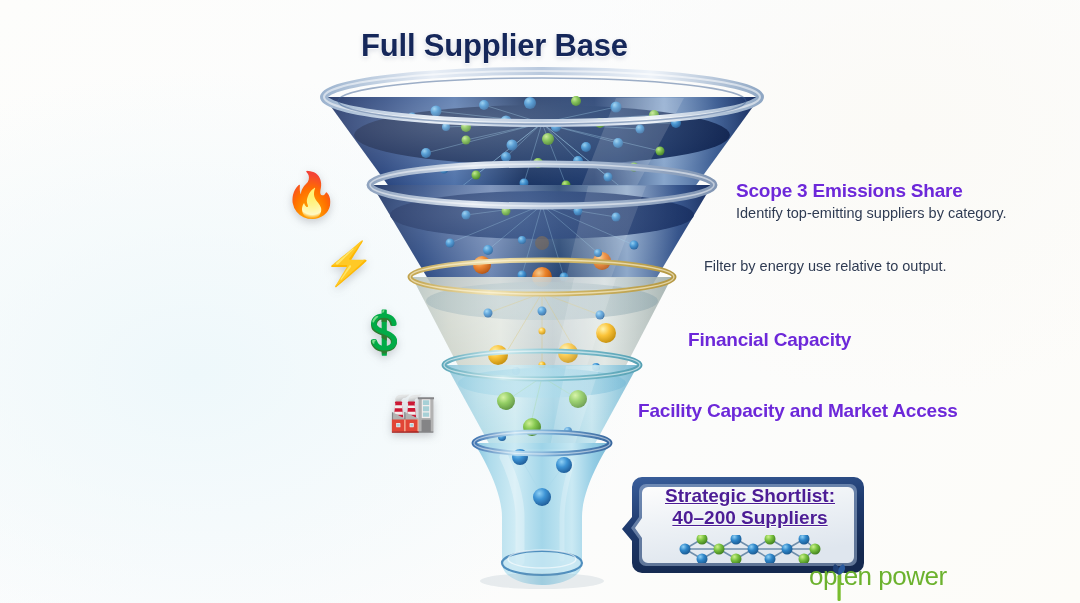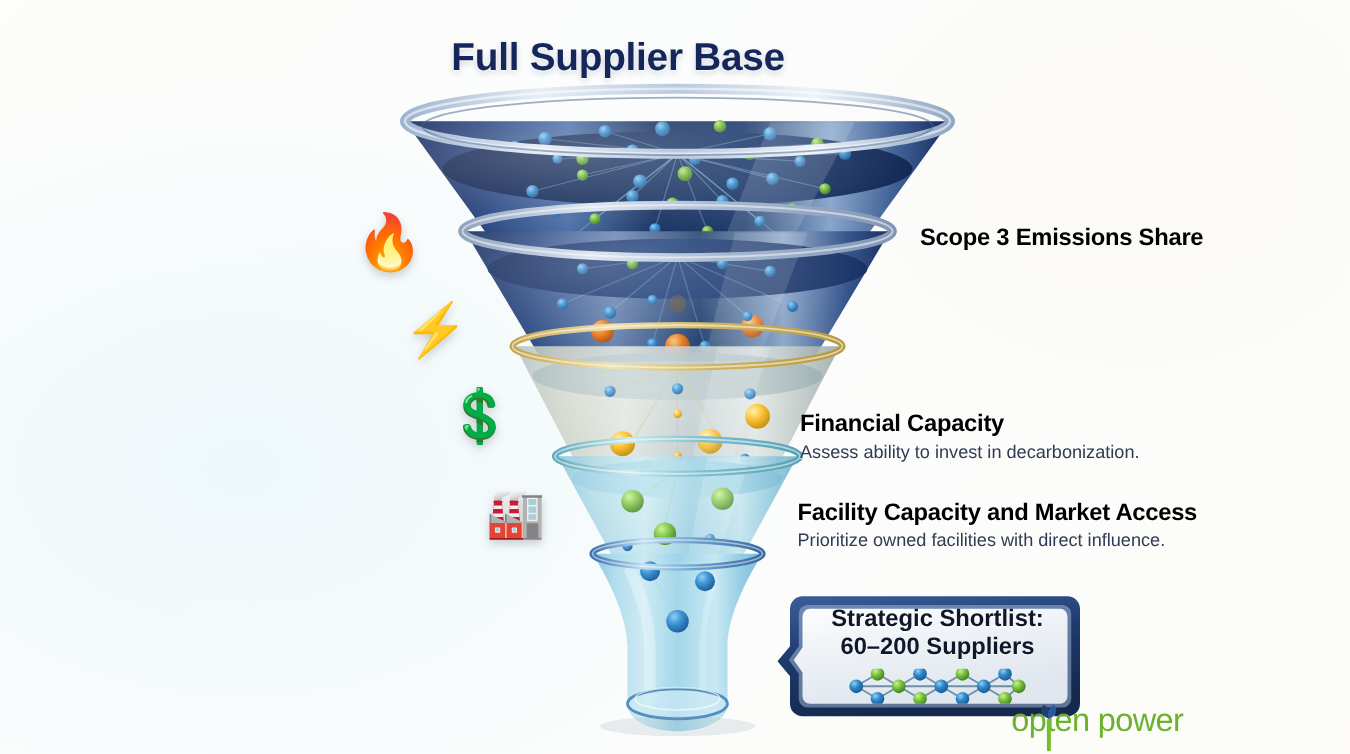--- a/index.html
+++ b/index.html
@@ -65,35 +65,35 @@
   #side-icon-fire      { left: 284px; top: 163px; }
   #side-icon-energy    { left: 323px; top: 233px; }
   #side-icon-financial { left: 358px; top: 302px; }
   #side-icon-facility  { left: 389px; top: 383px; }
 
   
   .stage-text { position: absolute; z-index: 26; }
   .stage-title {
     font-size: 19px;
     font-weight: bold;
-    color: #000000;
+    color: #6d28d9;
     letter-spacing: -0.2px;
     white-space: nowrap;
     text-shadow: 0 1px 0 rgba(255,255,255,0.75);
   }
   .stage-desc {
     font-size: 14.5px;
     color: #2f3b52;
     margin-top: 3px;
     white-space: nowrap;
     text-shadow: 0 1px 0 rgba(255,255,255,0.75);
   }
   #stage-text-0 { left: 736px; top: 170px; }
   #stage-text-1 { left: 704px; top: 245px; }
-  #stage-text-2 { left: 640px; top: 319px; }
+  #stage-text-2 { left: 688px; top: 319px; }
   #stage-text-3 { left: 638px; top: 390px; }
 
   
   #callout {
     position: absolute;
     left: 620px;
     top: 463px;
     width: 248px;
     height: 104px;
     z-index: 28;
@@ -102,24 +102,25 @@
   #callout-shape svg { display: block; width: 100%; height: 100%; }
   #callout-content {
     position: absolute;
     left: 22px; right: 10px;
     top: 12px;
     text-align: center;
   }
   .callout-line {
     font-size: 19px;
     font-weight: bold;
-    color: #0f172a;
+    color: #4c1d95;
     line-height: 1.16;
     white-space: nowrap;
     text-shadow: 0 1px 0 rgba(255,255,255,0.8);
+    text-decoration: underline;
   }
   #callout-network {
     margin-top: 6px;
     display: flex;
     justify-content: center;
   }
 
   
   #brand-logo {
     position: absolute;
@@ -467,30 +468,30 @@
     </svg>
   </div>
 
   <div class="side-icon" id="side-icon-fire" style="font-size:44px">🔥</div>
   <div class="side-icon" id="side-icon-energy" style="font-size:42px">⚡</div>
   <div class="side-icon" id="side-icon-financial" style="font-size:42px">💲</div>
   <div class="side-icon" id="side-icon-facility" style="font-size:38px">🏭</div>
 
   <div class="stage-text" id="stage-text-0">
     <div class="stage-title">Scope 3 Emissions Share</div>
+    <div class="stage-desc">Identify top-emitting suppliers by category.</div>
   </div>
   <div class="stage-text" id="stage-text-1">
+    <div class="stage-desc">Filter by energy use relative to output.</div>
   </div>
   <div class="stage-text" id="stage-text-2">
     <div class="stage-title">Financial Capacity</div>
-    <div class="stage-desc">Assess ability to invest in decarbonization.</div>
   </div>
   <div class="stage-text" id="stage-text-3">
     <div class="stage-title">Facility Capacity and Market Access</div>
-    <div class="stage-desc">Prioritize owned facilities with direct influence.</div>
   </div>
 
   <div id="callout">
     <div id="callout-shape">
       <svg viewBox="0 0 248 104" xmlns="http://www.w3.org/2000/svg">
         <defs>
           <linearGradient id="g-callout" x1="0" y1="0" x2="0.4" y2="1">
             <stop offset="0%" stop-color="#fdfdfd"></stop>
             <stop offset="45%" stop-color="#eef2f6"></stop>
             <stop offset="100%" stop-color="#dfe6ee"></stop>
@@ -502,21 +503,21 @@
           </linearGradient>
         </defs>
 
         <path d="M22,4 h212 a10,10 0 0 1 10,10 v76 a10,10 0 0 1 -10,10 h-212 a10,10 0 0 1 -10,-10 v-22 l-10,-12 l10,-12 v-30 a10,10 0 0 1 10,-10 z" fill="url(#g-calloutBorder)"></path>
         <path d="M26,11 h204 a7,7 0 0 1 7,7 v68 a7,7 0 0 1 -7,7 h-204 a7,7 0 0 1 -7,-7 v-20 l-8,-11 l8,-11 v-26 a7,7 0 0 1 7,-7 z" fill="#9fb4d2" opacity="0.55"></path>
         <path d="M28,14 h200 a6,6 0 0 1 6,6 v64 a6,6 0 0 1 -6,6 h-200 a6,6 0 0 1 -6,-6 v-19 l-7,-10 l7,-10 v-25 a6,6 0 0 1 6,-6 z" fill="url(#g-callout)"></path>
       </svg>
     </div>
     <div id="callout-content">
       <div class="callout-line">Strategic Shortlist:</div>
-      <div class="callout-line">60–200 Suppliers</div>
+      <div class="callout-line">40–200 Suppliers</div>
       <div id="callout-network">
         <svg width="150" height="28" viewBox="0 0 150 28" xmlns="http://www.w3.org/2000/svg">
           <defs>
             <radialGradient id="cb" cx="0.35" cy="0.3" r="0.75">
               <stop offset="0%" stop-color="#8fd0f5"></stop>
               <stop offset="45%" stop-color="#2e86c9"></stop>
               <stop offset="100%" stop-color="#19578f"></stop>
             </radialGradient>
             <radialGradient id="cg" cx="0.35" cy="0.3" r="0.75">
               <stop offset="0%" stop-color="#cdf08d"></stop>

